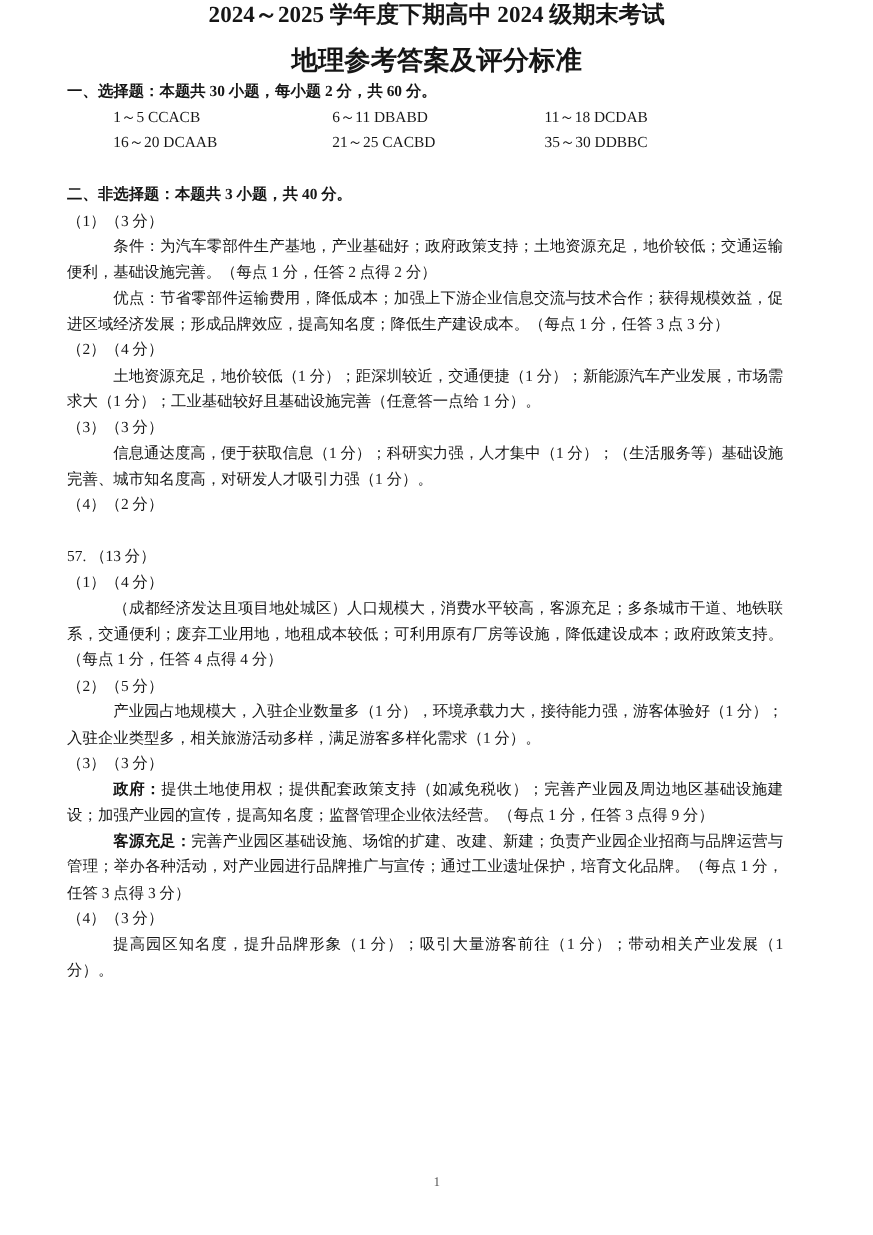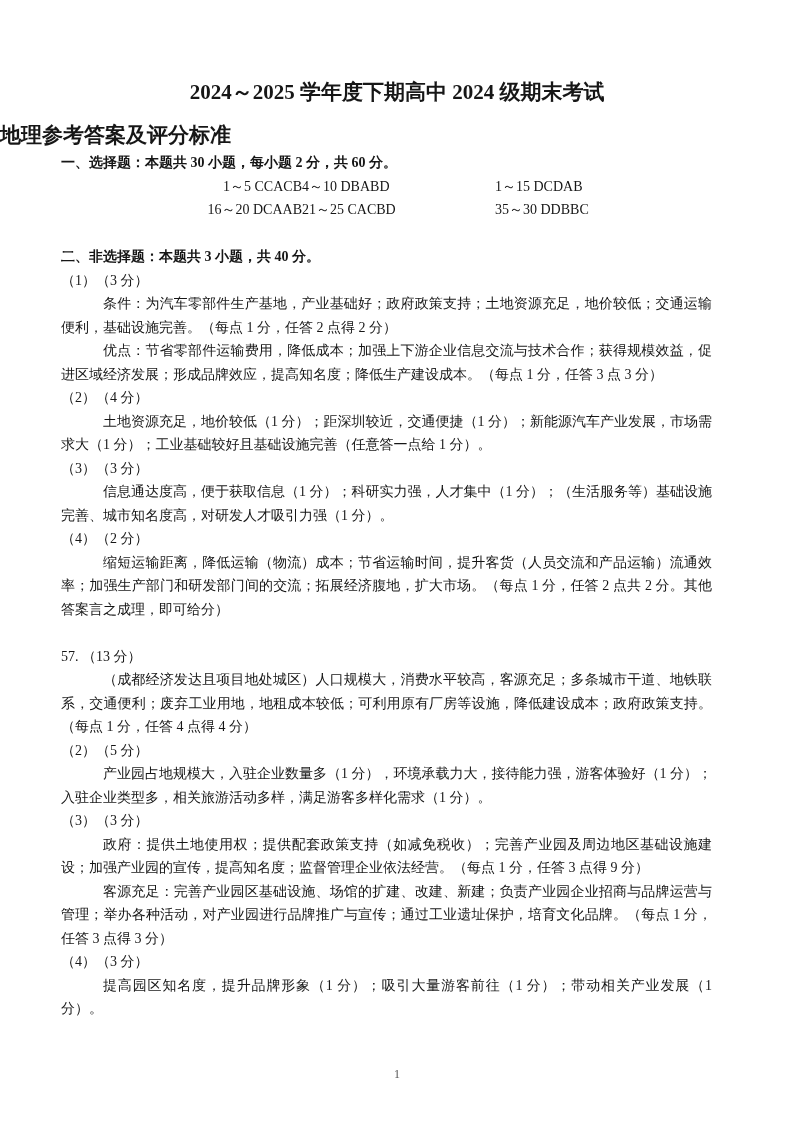--- a/index.html
+++ b/index.html
@@ -8,51 +8,50 @@
     width: 794px;
     height: 1123px;
     background: #ffffff;
     position: relative;
     overflow: hidden;
     color: #161616;
     font-family: "Liberation Serif", "DejaVu Serif", serif;
   }
   .title {
     margin: 0;
-    padding-top: 79px;
     text-align: center;
     font-size: 21px;
     line-height: 27px;
     font-weight: 700;
     font-family: "Liberation Serif", "DejaVu Serif", serif;
   }
   .subtitle {
     margin: 14px 0 0 0;
-    text-align: left;
-    font-size: 21px;
+    text-align: center;
+    font-size: 24px;
     line-height: 30px;
     font-weight: 700;
     font-family: "Liberation Sans", "DejaVu Sans", sans-serif;
   }
   .content {
     margin-top: 1px;
     padding: 0 82px 0 61px;
     font-size: 14px;
     line-height: 23.5px;
     text-align: justify;
   }
   .sec-head { margin: 0; font-weight: 700; }
   .ans-row { display: flex; text-align: left; }
-  .ans-c1 { width: 241px; padding-left: 42px; text-align: right; }
+  .ans-c1 { width: 241px; padding-left: 42px; }
   .ans-c2 { width: 193px; }
   .ans-c3 { flex: 1; }
   .qnum { margin: 0; }
   .part-head { margin: 0; }
   .para { margin: 0; text-indent: 42px; }
-  .lead { font-weight: 400; }
+  .lead { font-weight: 700; }
   .blank-line { height: 23.5px; }
   .page-num {
     position: absolute;
     left: 0;
     right: 0;
     bottom: 41px;
     text-align: center;
     font-size: 12px;
     color: #555555;
   }
@@ -64,22 +63,22 @@
 
   <h1 class="title">2024～2025 学年度下期高中 2024 级期末考试</h1>
   <h2 class="subtitle">地理参考答案及评分标准</h2>
 
   <div class="content">
 
     <p class="sec-head">一、选择题：本题共 30 小题，每小题 2 分，共 60 分。</p>
 
     <div class="ans-row">
       <span class="ans-c1">1～5 CCACB</span>
-      <span class="ans-c2">4～10 DBABD</span>
-      <span class="ans-c3">1～15 DCDAB</span>
+      <span class="ans-c2">6～11 DBABD</span>
+      <span class="ans-c3">11～18 DCDAB</span>
     </div>
     <div class="ans-row">
       <span class="ans-c1">16～20 DCAAB</span>
       <span class="ans-c2">21～25 CACBD</span>
       <span class="ans-c3">35～30 DDBBC</span>
     </div>
 
     <div class="blank-line"></div>
 
     <p class="sec-head">二、非选择题：本题共 3 小题，共 40 分。</p>
@@ -90,28 +89,28 @@
       <p class="para"><span class="lead"></span><span>条件：为汽车零部件生产基地，产业基础好；政府政策支持；土地资源充足，地价较低；交通运输便利，基础设施完善。（每点 1 分，任答 2 点得 2 分）</span></p>
       <p class="para"><span class="lead"></span><span>优点：节省零部件运输费用，降低成本；加强上下游企业信息交流与技术合作；获得规模效益，促进区域经济发展；形成品牌效应，提高知名度；降低生产建设成本。（每点 1 分，任答 3 点 3 分）</span></p>
 
       <p class="part-head">（2）（4 分）</p>
       <p class="para"><span class="lead"></span><span>土地资源充足，地价较低（1 分）；距深圳较近，交通便捷（1 分）；新能源汽车产业发展，市场需求大（1 分）；工业基础较好且基础设施完善（任意答一点给 1 分）。</span></p>
 
       <p class="part-head">（3）（3 分）</p>
       <p class="para"><span class="lead"></span><span>信息通达度高，便于获取信息（1 分）；科研实力强，人才集中（1 分）；（生活服务等）基础设施完善、城市知名度高，对研发人才吸引力强（1 分）。</span></p>
 
       <p class="part-head">（4）（2 分）</p>
-      <p class="para"><span class="lead"></span><span>缩短运输距离，降低运输（物流）成本；节省运输时间，提升客货（人员交流和产品运输）流通效率；加强生产部门和研发部门间的交流；拓展经济腹地，扩大市场。（每点 1 分，任答 2 点共 2 分。其他答案言之成理，即可给分）</span></p>
     </div>
 
     <div class="blank-line"></div>
 
     <div>
       <p class="qnum">57. （13 分）</p>
 
+      <p class="part-head">（1）（4 分）</p>
       <p class="para"><span class="lead"></span><span>（成都经济发达且项目地处城区）人口规模大，消费水平较高，客源充足；多条城市干道、地铁联系，交通便利；废弃工业用地，地租成本较低；可利用原有厂房等设施，降低建设成本；政府政策支持。（每点 1 分，任答 4 点得 4 分）</span></p>
 
       <p class="part-head">（2）（5 分）</p>
       <p class="para"><span class="lead"></span><span>产业园占地规模大，入驻企业数量多（1 分），环境承载力大，接待能力强，游客体验好（1 分）；入驻企业类型多，相关旅游活动多样，满足游客多样化需求（1 分）。</span></p>
 
       <p class="part-head">（3）（3 分）</p>
       <p class="para"><span class="lead">政府：</span><span>提供土地使用权；提供配套政策支持（如减免税收）；完善产业园及周边地区基础设施建设；加强产业园的宣传，提高知名度；监督管理企业依法经营。（每点 1 分，任答 3 点得 9 分）</span></p>
       <p class="para"><span class="lead">客源充足：</span><span>完善产业园区基础设施、场馆的扩建、改建、新建；负责产业园企业招商与品牌运营与管理；举办各种活动，对产业园进行品牌推广与宣传；通过工业遗址保护，培育文化品牌。（每点 1 分，任答 3 点得 3 分）</span></p>
 
       <p class="part-head">（4）（3 分）</p>

